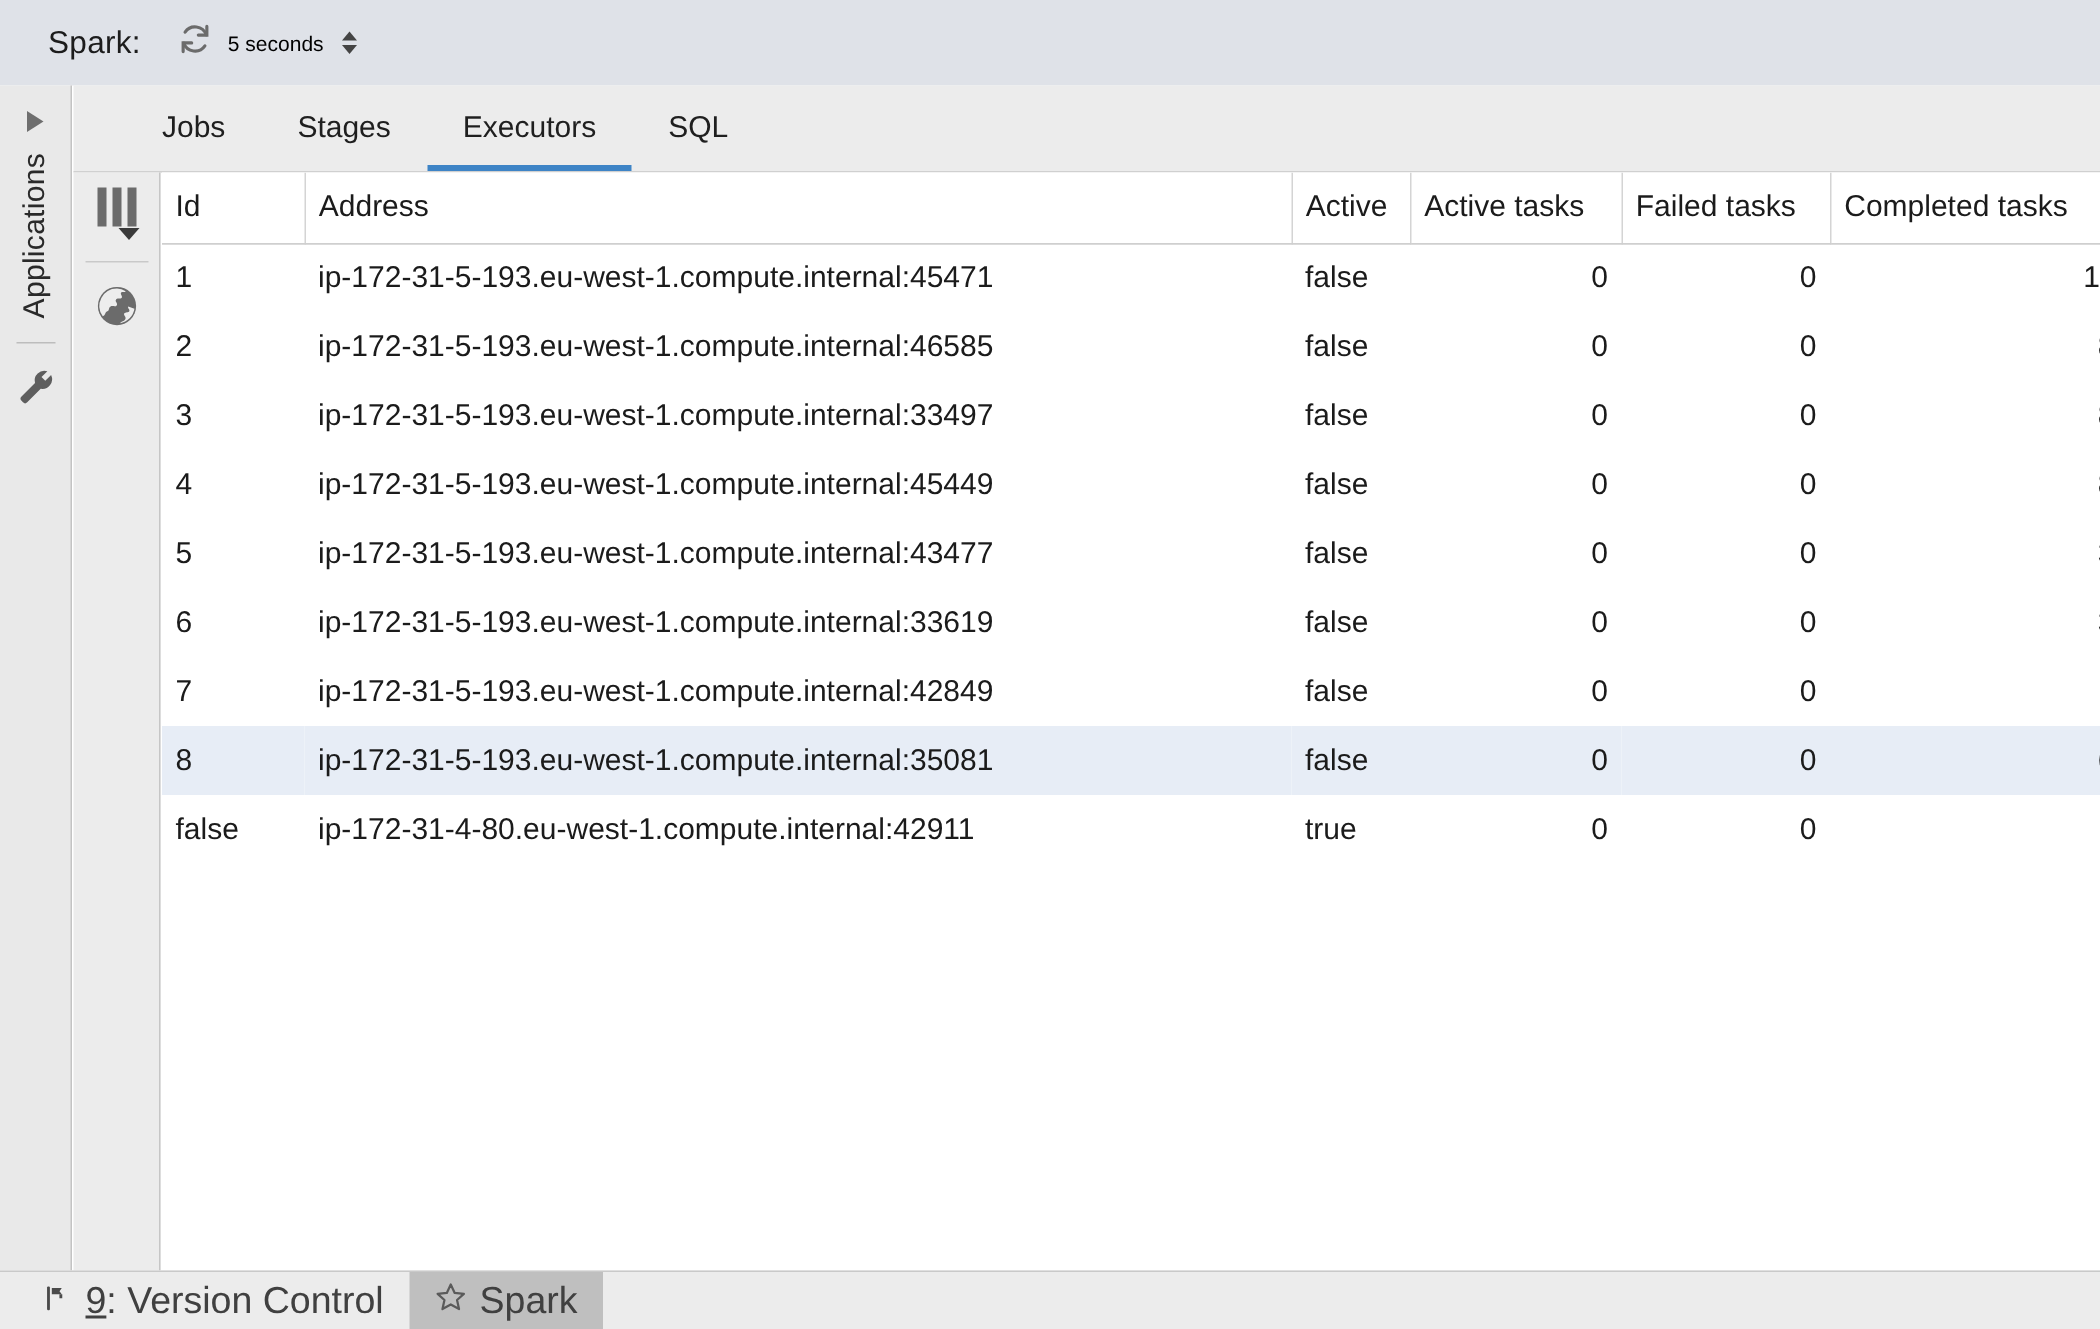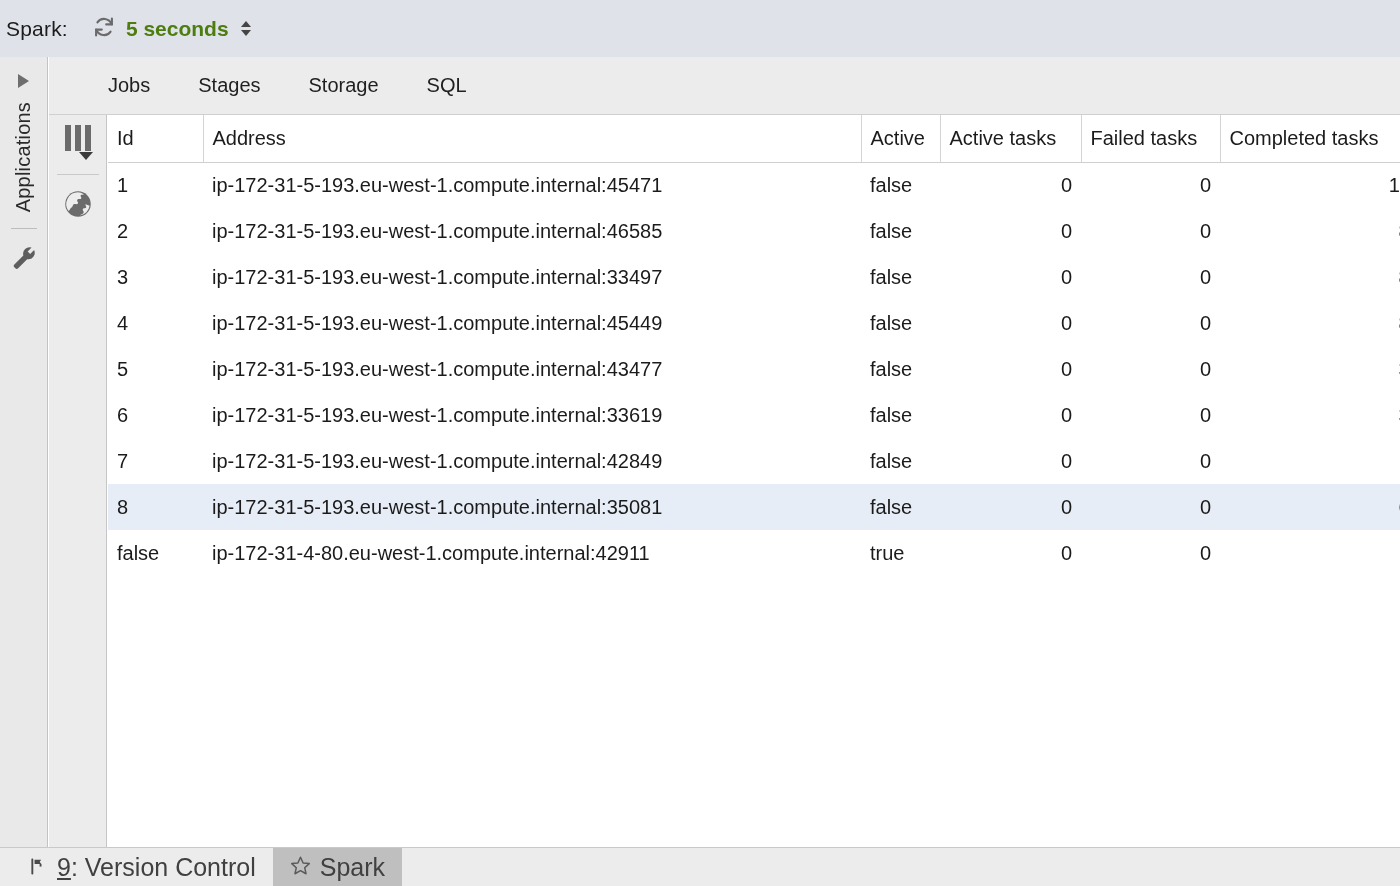--- a/index.html
+++ b/index.html
@@ -11,40 +11,40 @@
   }
   body { position: relative; }
 
   
   #top-bar {
     position: absolute; left: 0; top: 0; width: 1400px; height: 57px;
     background: #dfe2e8;
     display: flex; align-items: center;
   }
   #spark-label {
-    margin-left: 6px;
+    margin-left: 32px;
     font-size: 21px; color: #1c1c1c; letter-spacing: .2px;
   }
   #app-tab {
     position: relative;
     margin-left: 28px;
     height: 57px;
     display: flex; align-items: center;
     padding: 0 22px;
   }
   #app-tab .app-tab-text { font-size: 21px; color: #1c1c1c; }
   #app-tab .tab-underline {
     position: absolute; left: 0; bottom: 0; width: 100%; height: 5px;
     background: #3e84c6;
   }
   #refresh-group {
     margin-left: 24px;
     display: flex; align-items: center; gap: 10px;
   }
-  #refresh-interval-text { font-size: 21px; color: #4d7c0f; font-weight: bold; }
+  #refresh-interval-text { font-size: 14px; color: #000000; }
   .stepper-arrows {
     display: flex; flex-direction: column; gap: 3px; margin-left: 2px;
   }
   .stepper-arrows i {
     display: block; width: 0; height: 0; border-left: 5px solid transparent;
     border-right: 5px solid transparent;
   }
   .stepper-arrows i.up { border-bottom: 6px solid #444; }
   .stepper-arrows i.down { border-top: 6px solid #444; }
 
@@ -211,22 +211,22 @@
 
 <div id="tab-strip">
   <div class="nav-tab">
     <span>Jobs</span>
     <span class="nav-underline"></span>
   </div>
   <div class="nav-tab">
     <span>Stages</span>
     <span class="nav-underline"></span>
   </div>
-  <div class="nav-tab">
-    <span>Storage</span>
+  <div class="nav-tab active">
+    <span>Executors</span>
     <span class="nav-underline"></span>
   </div>
   <div class="nav-tab">
     <span>SQL</span>
     <span class="nav-underline"></span>
   </div>
 </div>
 
 <div id="icon-col">
   <span id="columns-icon-wrap">

